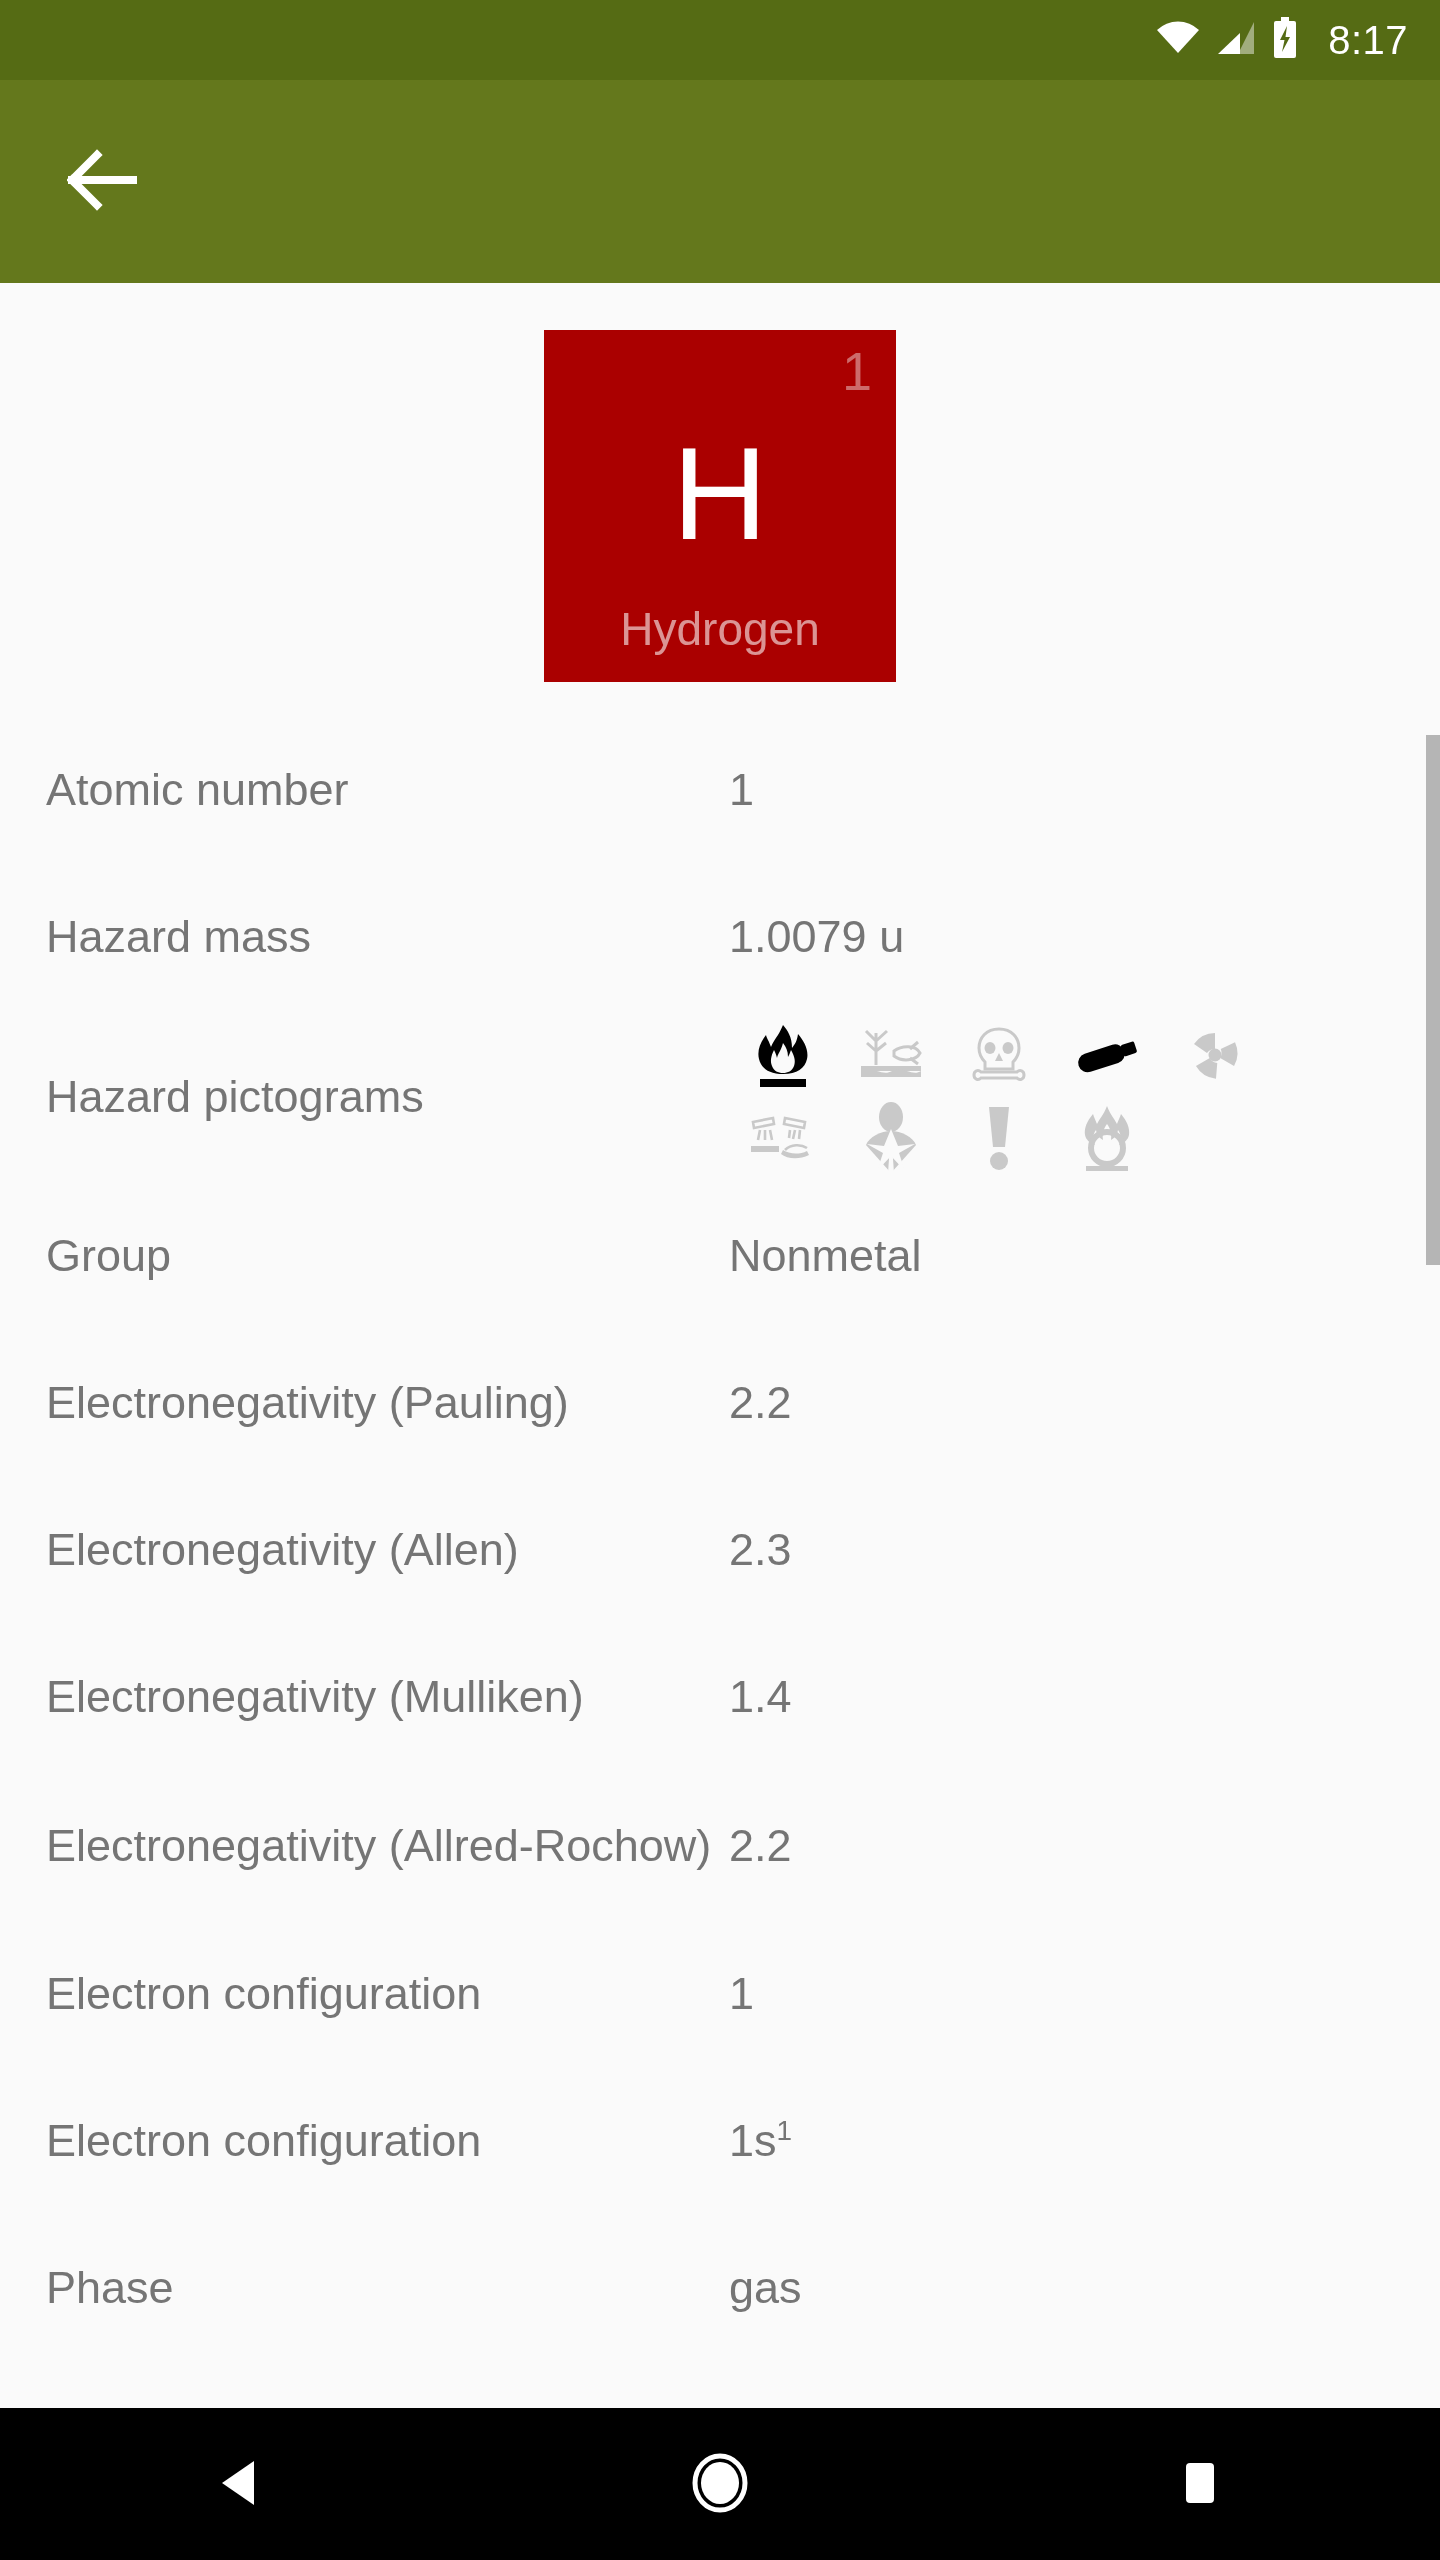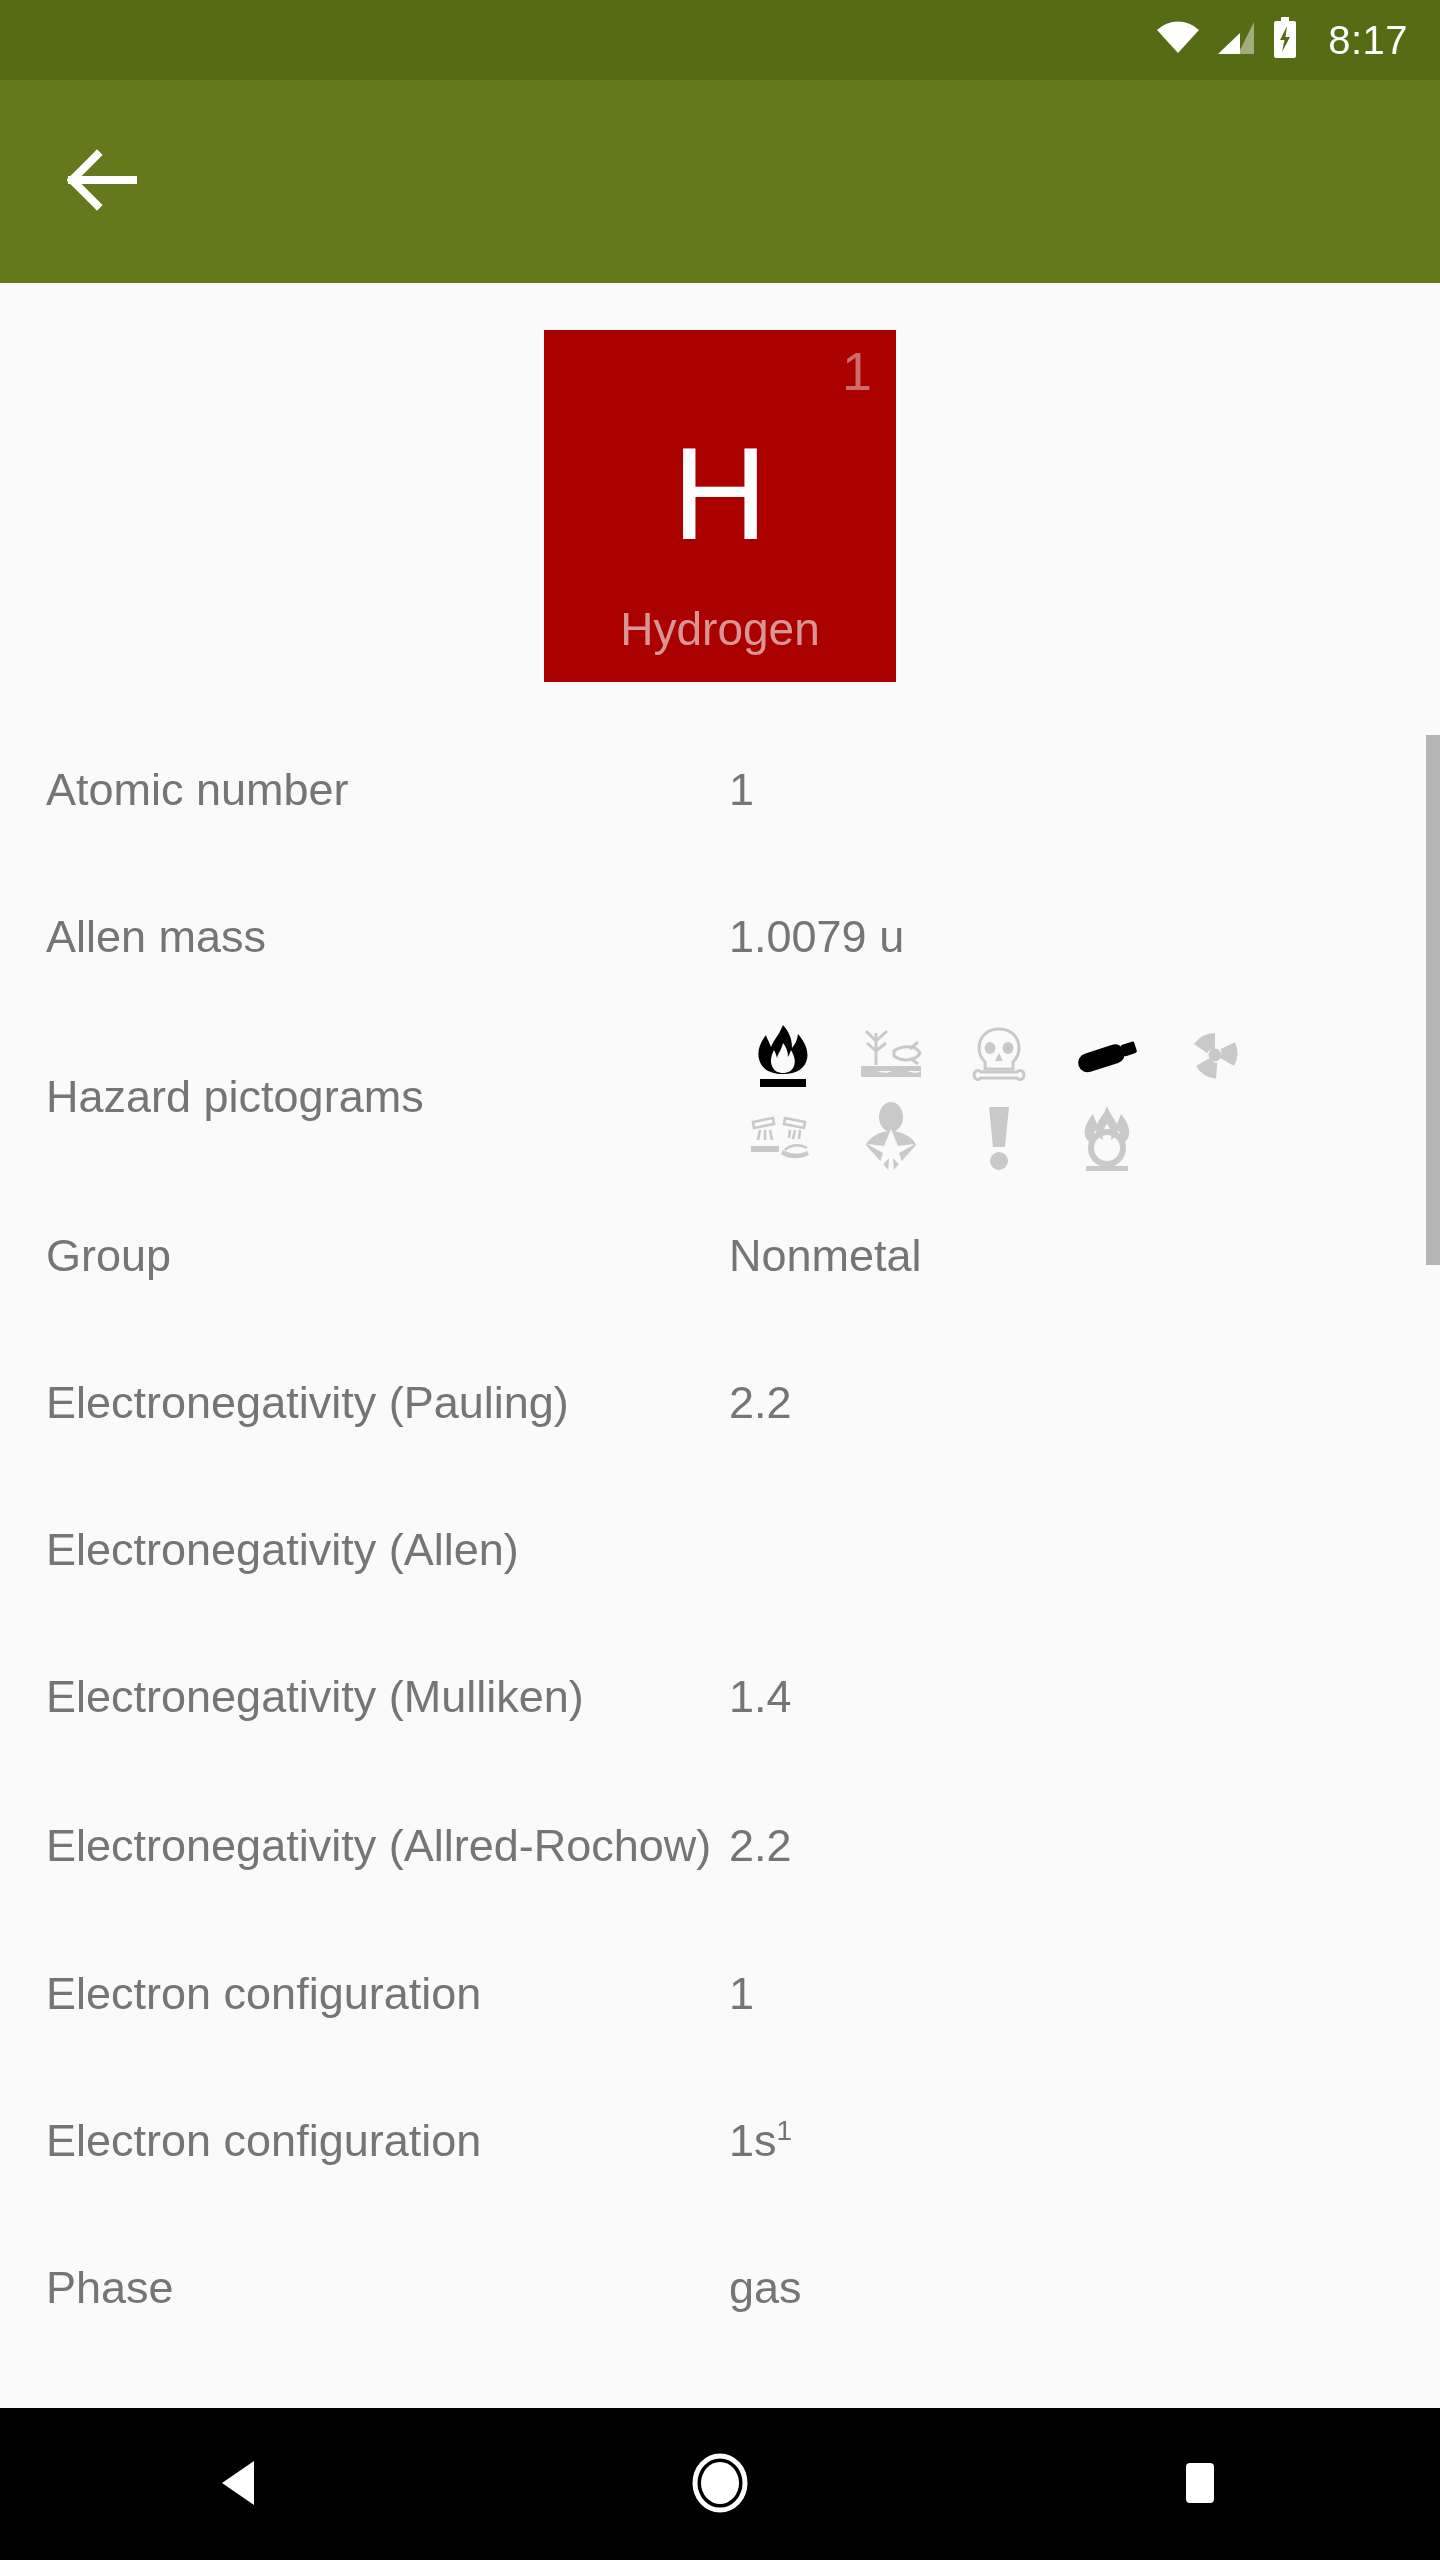--- a/index.html
+++ b/index.html
@@ -236,21 +236,21 @@
     </div>
 
     <div id="props">
 
       <div class="prop-row">
         <div class="prop-label">Atomic number</div>
         <div class="prop-value">1</div>
       </div>
 
       <div class="prop-row">
-        <div class="prop-label">Allen mass</div>
+        <div class="prop-label">Hazard mass</div>
         <div class="prop-value">1.0079  u</div>
       </div>
 
       <div class="prop-row hazard">
         <div class="prop-label">Hazard pictograms</div>
         <div class="prop-value">
           <div class="hazard-grid">
 
             <span class="pict">
               <svg width="58" height="66" viewBox="0 0 58 66">
@@ -353,20 +353,21 @@
         <div class="prop-value">Nonmetal</div>
       </div>
 
       <div class="prop-row">
         <div class="prop-label">Electronegativity (Pauling)</div>
         <div class="prop-value">2.2</div>
       </div>
 
       <div class="prop-row">
         <div class="prop-label">Electronegativity (Allen)</div>
+        <div class="prop-value">2.3</div>
       </div>
 
       <div class="prop-row">
         <div class="prop-label">Electronegativity (Mulliken)</div>
         <div class="prop-value">1.4</div>
       </div>
 
       <div class="prop-row two-line">
         <div class="prop-label">Electronegativity (Allred-Rochow)</div>
         <div class="prop-value">2.2</div>

